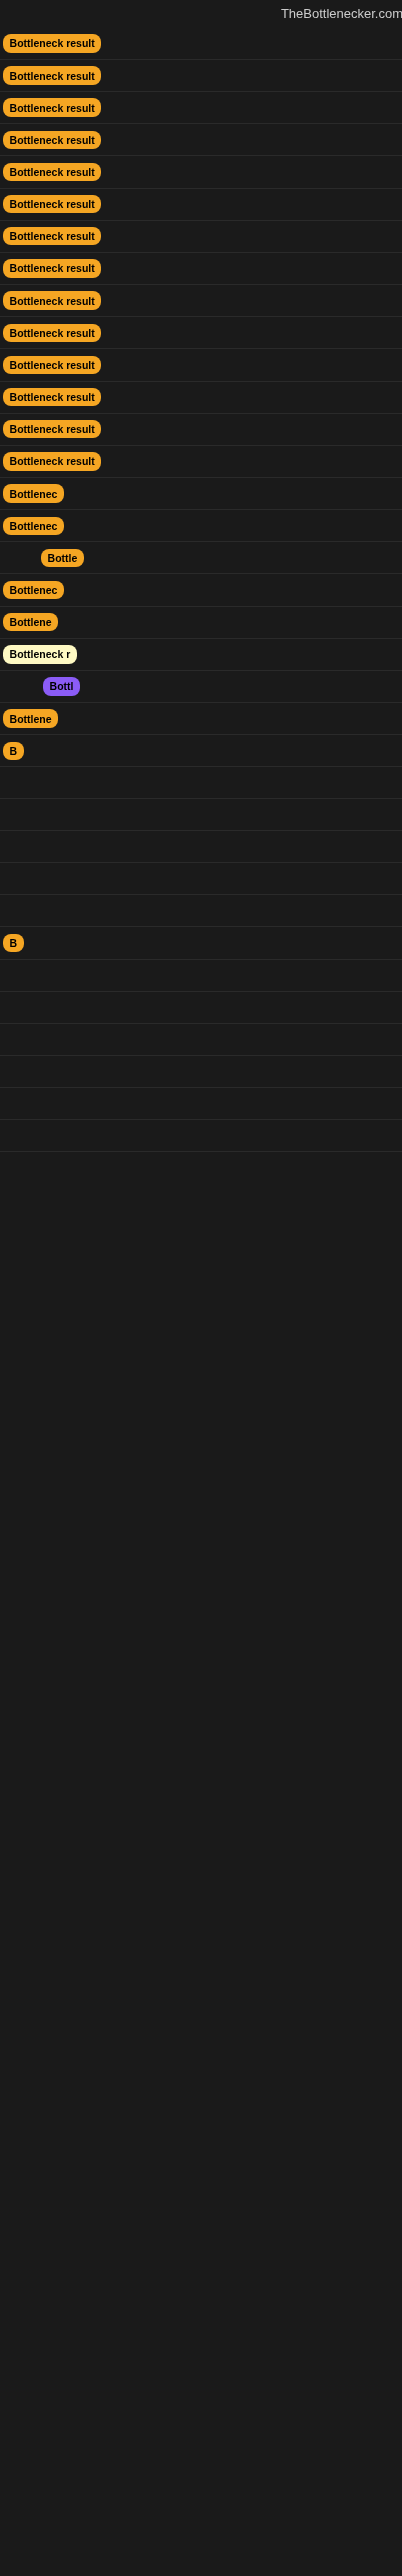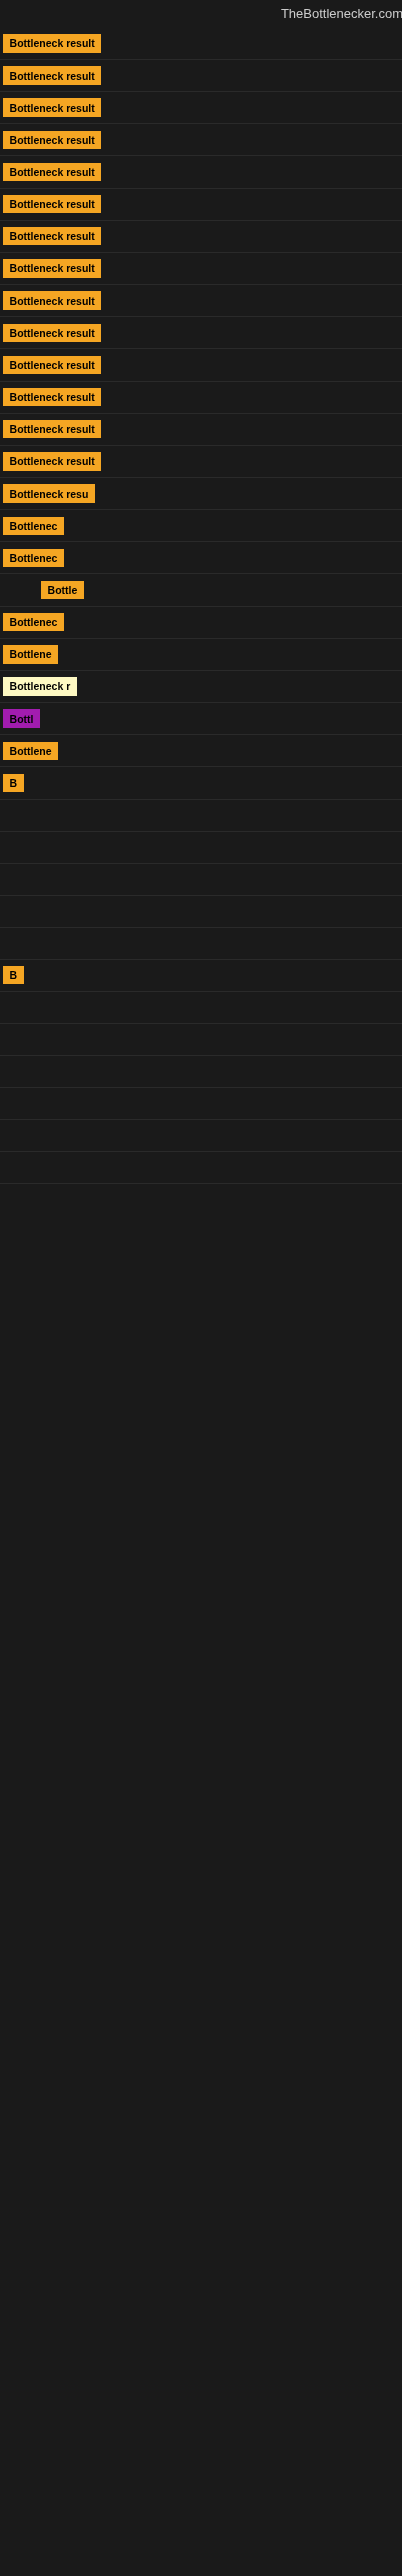--- a/index.html
+++ b/index.html
@@ -25,21 +25,21 @@
       margin-left: 28px;
     }
 
     .bottleneck-badge {
       display: inline-block;
       background-color: #f5a623;
       color: #000000;
       font-size: 10.5px;
       font-weight: bold;
       padding: 3.2px 6.4px;
-      border-radius: 0;
+      border-radius: 8px;
       white-space: nowrap;
       overflow: hidden;
     }
 
     .result-row {
       padding: 6.4px 3.2px;
       border-bottom: 0.8px solid #2a2a2a;
       display: flex;
       align-items: center;
     }
@@ -94,42 +94,39 @@
     <div class="result-row">
       <span class="bottleneck-badge" style="background-color: rgb(245, 166, 35); color: rgb(0, 0, 0);">Bottleneck result</span>
     </div>
     <div class="result-row">
       <span class="bottleneck-badge" style="background-color: rgb(245, 166, 35); color: rgb(0, 0, 0);">Bottleneck result</span>
     </div>
     <div class="result-row">
       <span class="bottleneck-badge" style="background-color: rgb(245, 166, 35); color: rgb(0, 0, 0);">Bottleneck result</span>
     </div>
     <div class="result-row">
-      <span class="bottleneck-badge" style="background-color: rgb(245, 166, 35); color: rgb(0, 0, 0);">Bottleneck resu</span>
-    </div>
-    <div class="result-row">
       <span class="bottleneck-badge" style="background-color: rgb(245, 166, 35); color: rgb(0, 0, 0);">Bottlenec</span>
     </div>
     <div class="result-row">
       <span class="bottleneck-badge" style="background-color: rgb(245, 166, 35); color: rgb(0, 0, 0);">Bottlenec</span>
     </div>
     <div class="result-row">
       <span class="bottleneck-badge" style="background-color: rgb(245, 166, 35); color: rgb(0, 0, 0); margin-left: 38px;">Bottle</span>
     </div>
     <div class="result-row">
       <span class="bottleneck-badge" style="background-color: rgb(245, 166, 35); color: rgb(0, 0, 0);">Bottlenec</span>
     </div>
     <div class="result-row">
       <span class="bottleneck-badge" style="background-color: rgb(245, 166, 35); color: rgb(0, 0, 0);">Bottlene</span>
     </div>
     <div class="result-row">
       <span class="bottleneck-badge" style="background-color: #fef9c3; color: rgb(0, 0, 0);">Bottleneck r</span>
     </div>
     <div class="result-row">
-      <span class="bottleneck-badge" style="background-color: #a21caf; color: rgb(0, 0, 0);">Bottl</span>
+      <span class="bottleneck-badge" style="background-color: #8b5cf6; color: rgb(0, 0, 0); margin-left: 40px;">Bottl</span>
     </div>
     <div class="result-row">
       <span class="bottleneck-badge" style="background-color: rgb(245, 166, 35); color: rgb(0, 0, 0);">Bottlene</span>
     </div>
     <div class="result-row">
       <span class="bottleneck-badge" style="background-color: rgb(245, 166, 35); color: rgb(0, 0, 0);">B</span>
     </div>
     <div class="empty-row"></div>
     <div class="empty-row"></div>
     <div class="empty-row"></div>

